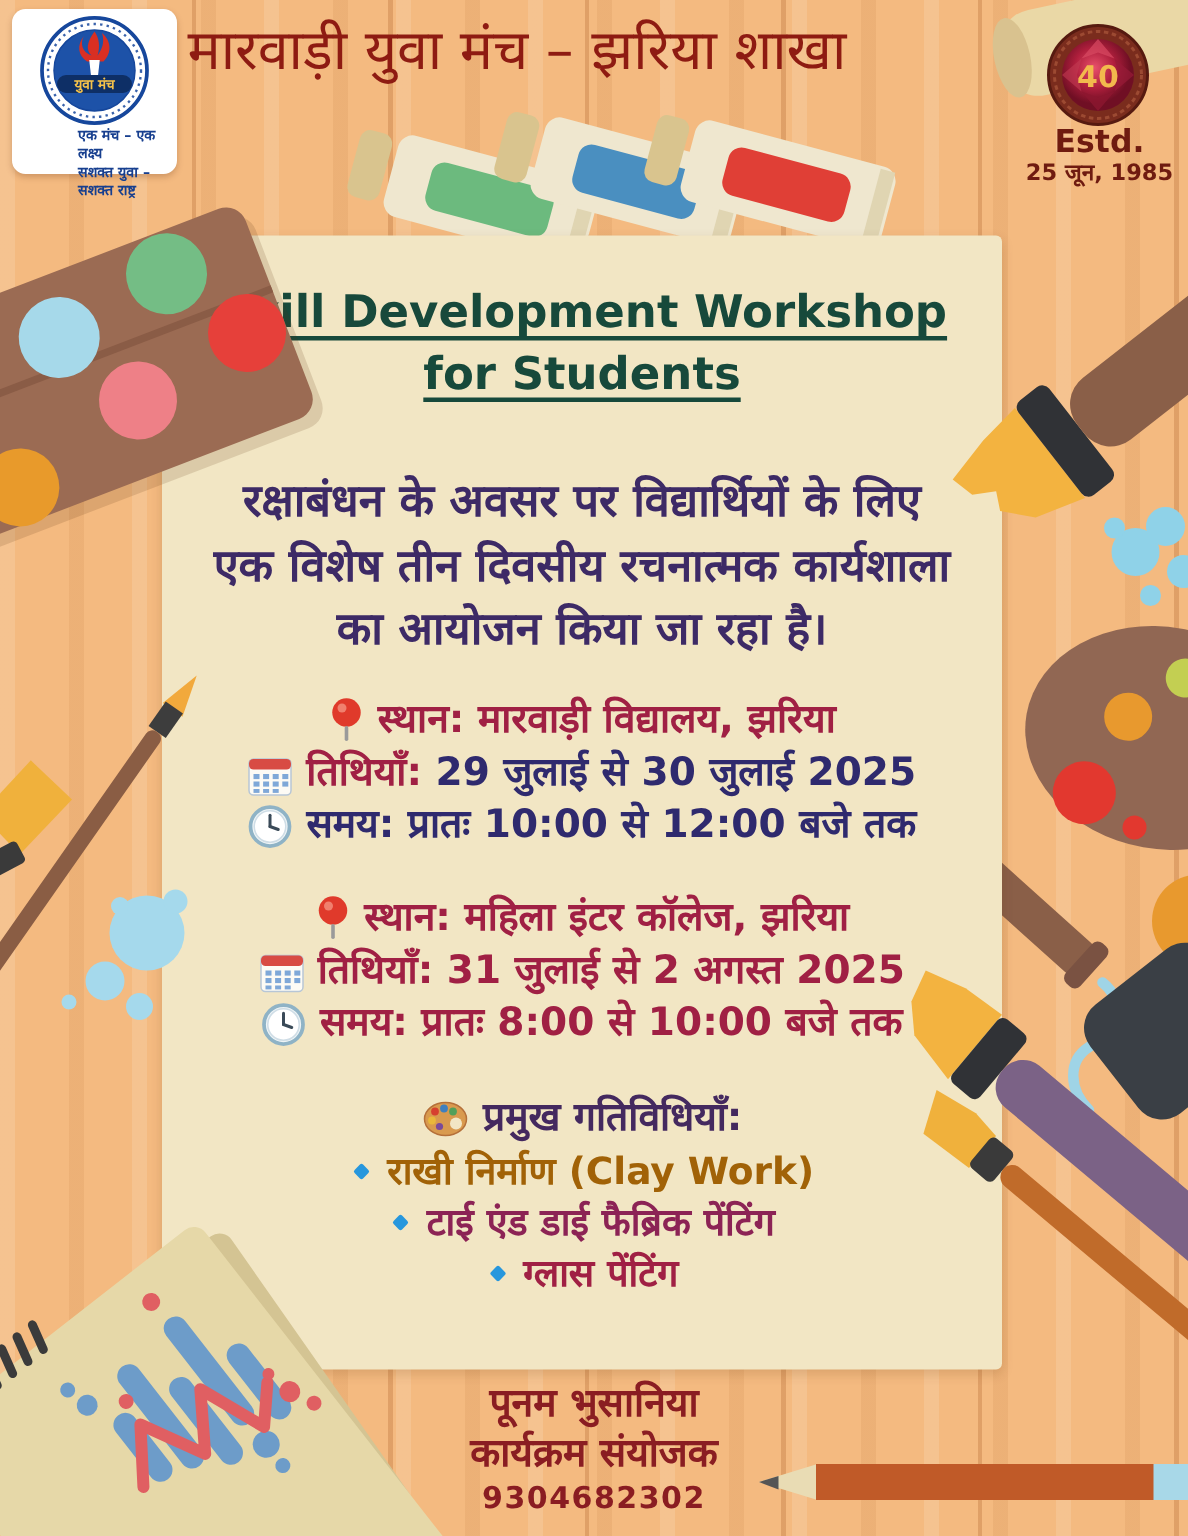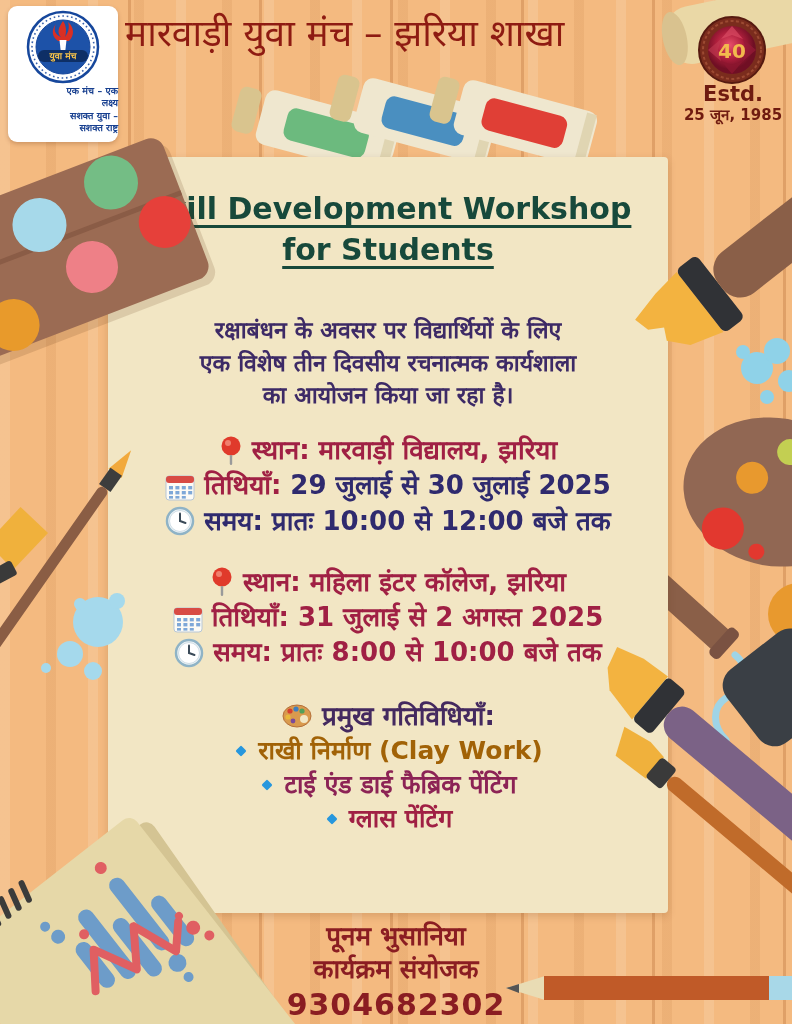--- a/index.html
+++ b/index.html
@@ -12,48 +12,48 @@
   svg{display:block}
   .decor{position:absolute;left:0;top:0;pointer-events:none;}
   #deco-under{z-index:1}
   .panel{position:absolute;left:108px;top:157px;width:560px;height:756px;
     background:#f2e6c4;border-radius:4px;z-index:2;
     box-shadow:0 3px 8px rgba(96,48,12,0.18);text-align:center;}
   #deco-over{z-index:3}
   .hdr{position:absolute;z-index:4}
   .main-title{left:125px;right:125px;top:13px;text-align:left;
     font-size:37px;font-weight:normal;color:#8e1b12;line-height:1.15;}
-  .logo-card{left:8px;top:6px;width:110px;height:136px;background:#ffffff;
-    border-radius:9px;text-align:right;padding-top:3px;box-sizing:border-box;
+  .logo-card{left:8px;top:6px;width:110px;height:110px;background:#ffffff;
+    border-radius:9px;text-align:left;padding-top:3px;box-sizing:border-box;
     box-shadow:0 2px 4px rgba(90,40,10,0.25);}
   .logo-tagline{font-size:9.5px;font-weight:bold;color:#173f8f;line-height:1.3;margin-left:44px;}
   .badge-wrap{left:697px;top:15px;width:70px;text-align:center;}
   .estd-wrap{left:683px;top:82px;width:100px;text-align:center;color:#6f1b10;font-weight:bold;}
   .estd-label{font-size:21px;line-height:1.15;}
   .estd-date{font-size:15px;line-height:1.2;}
   .ws-title{margin-top:32px;font-size:30px;font-weight:bold;color:#17493b;line-height:1.35;
     text-decoration:underline;text-decoration-thickness:3px;text-underline-offset:6px;}
-  .intro{margin-top:44px;font-size:23px;font-weight:bold;color:#3d2a66;line-height:1.42;}
+  .intro{margin-top:44px;font-size:30px;font-weight:bold;color:#3d2a66;line-height:1.42;}
   .session{margin-top:22px;}
   .session.second{margin-top:28px;}
   .line{display:flex;justify-content:center;align-items:center;gap:9px;
     font-size:26px;font-weight:bold;line-height:1.28;margin:2px 16px;}
   .line .ic{display:inline-flex;flex:0 0 auto;}
   .c-maroon{color:#a02044}
   .c-indigo{color:#2f2a6e}
   .c-purple{color:#a16207}
   .c-magenta{color:#8c2355}
   .c-headpurple{color:#44295f}
   .activities{margin-top:30px;}
   .activities .item{font-size:25px;}
   .footer{position:absolute;left:0;right:0;top:920px;text-align:center;z-index:2;
     color:#8a1d22;font-weight:bold;}
   .footer .name{font-size:26px;line-height:1.25;}
   .footer .role{font-size:26px;line-height:1.25;}
-  .footer .phone{font-size:30px;letter-spacing:1px;line-height:1.3;}
+  .footer .phone{font-size:20px;letter-spacing:1px;line-height:1.3;}
 </style>
 </head>
 <body>
 
 <div class="stage">
 
   <svg id="deco-under" class="decor" width="792" height="1024" viewBox="0 0 792 1024">
     <defs>
       <radialGradient id="gem" cx="45%" cy="40%">
         <stop offset="0%" stop-color="#e8506b"></stop>

